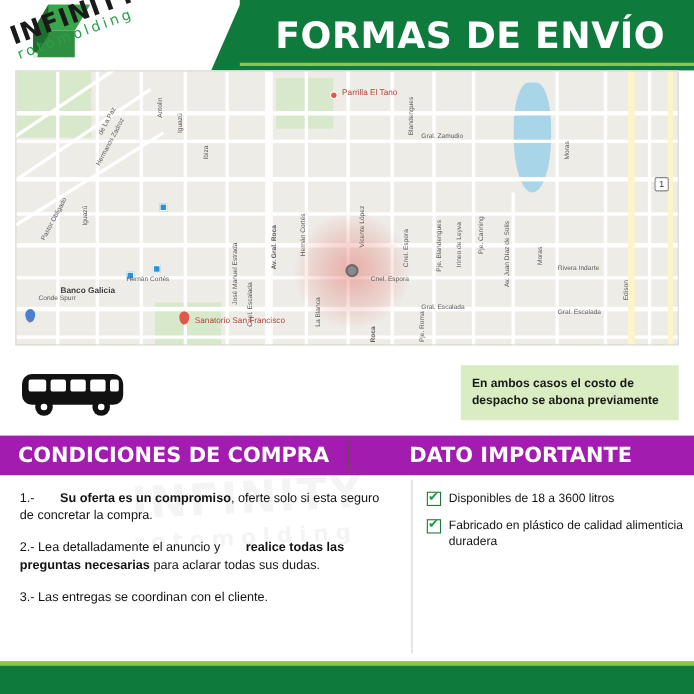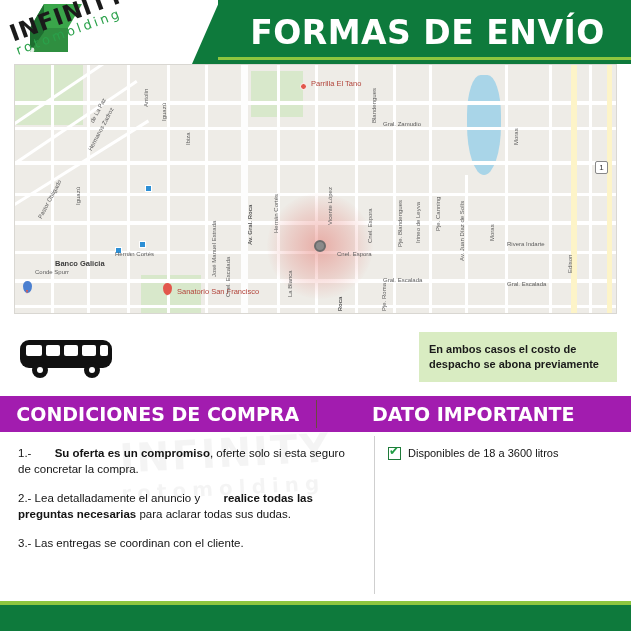--- a/index.html
+++ b/index.html
@@ -356,18 +356,22 @@
       <div class="cond-item">
         3.- Las entregas se coordinan con el cliente.
       </div>
     </div>
 
     <div class="col-right">
       <div class="check-item">
         <span class="checkbox"></span>
         <span class="check-text">Disponibles de 18 a 3600 litros</span>
       </div>
+      <div class="check-item">
+        <span class="checkbox"></span>
+        <span class="check-text">Fabricado en plástico de calidad alimenticia duradera</span>
+      </div>
     </div>
   </div>
 
   <div class="footer-strip"></div>
   <div class="footer"></div>
 </div>
 
 </body></html>

